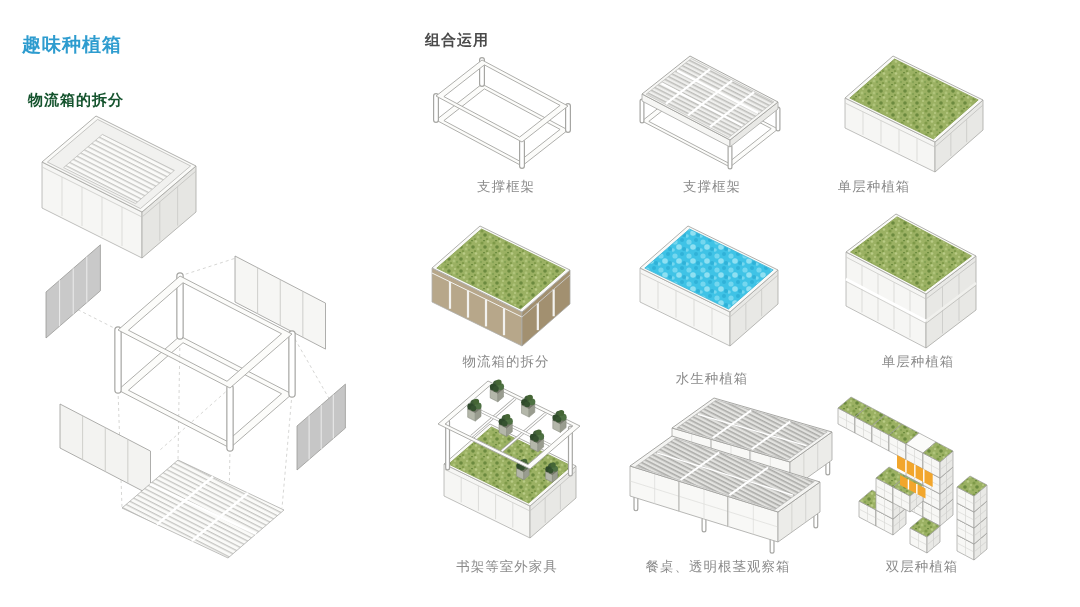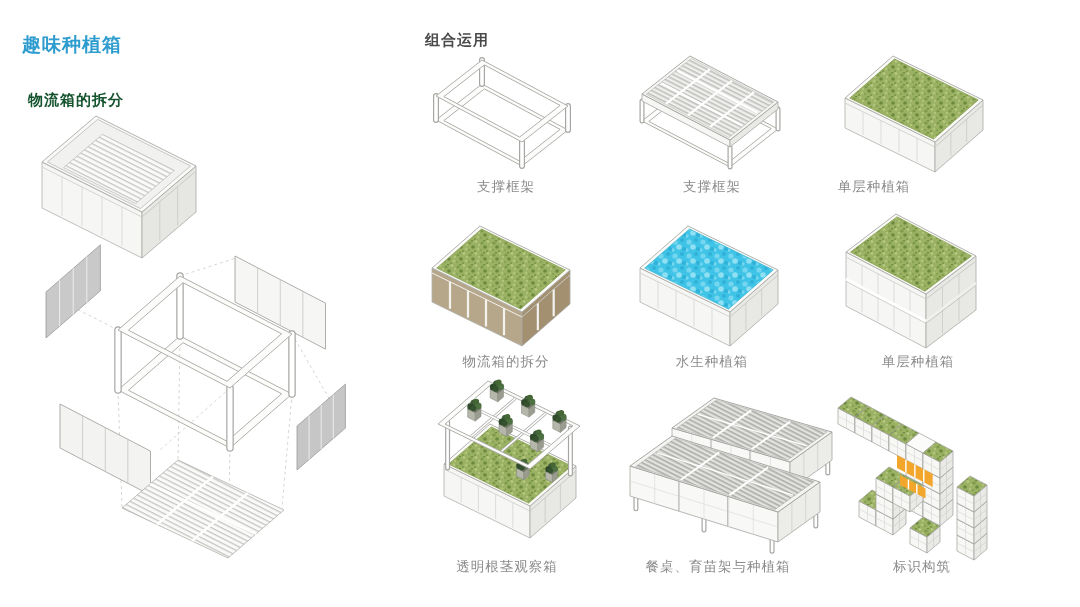--- a/index.html
+++ b/index.html
@@ -508,17 +508,17 @@
   </svg>
 
 <div class="hd hd-title" style="color: rgb(46, 156, 207);">趣味种植箱</div>
 <div class="hd hd-sub" style="color: #14532d;">物流箱的拆分</div>
 <div class="hd hd-sec" style="color: rgb(74, 74, 74);">组合运用</div>
 
 <div class="lbl" style="left: 506px; top: 178px; color: rgb(138, 138, 138);">支撑框架</div>
 <div class="lbl" style="left: 712px; top: 178px; color: rgb(138, 138, 138);">支撑框架</div>
 <div class="lbl" style="left: 874px; top: 178px; color: rgb(138, 138, 138);">单层种植箱</div>
 <div class="lbl" style="left: 506px; top: 353px; color: rgb(138, 138, 138);">物流箱的拆分</div>
-<div class="lbl" style="left: 712px; top: 353px; color: rgb(138, 138, 138);">水生种植箱</div>
+<div class="lbl" style="left: 712px; top: 370px; color: rgb(138, 138, 138);">水生种植箱</div>
 <div class="lbl" style="left: 918px; top: 353px; color: rgb(138, 138, 138);">单层种植箱</div>
-<div class="lbl" style="left: 507px; top: 558px; color: rgb(138, 138, 138);">透明根茎观察箱</div>
-<div class="lbl" style="left: 718px; top: 558px; color: rgb(138, 138, 138);">餐桌、育苗架与种植箱</div>
-<div class="lbl" style="left: 922px; top: 558px; color: rgb(138, 138, 138);">标识构筑</div>
+<div class="lbl" style="left: 507px; top: 558px; color: rgb(138, 138, 138);">书架等室外家具</div>
+<div class="lbl" style="left: 718px; top: 558px; color: rgb(138, 138, 138);">餐桌、透明根茎观察箱</div>
+<div class="lbl" style="left: 922px; top: 558px; color: rgb(138, 138, 138);">双层种植箱</div>
 
 </body></html>

